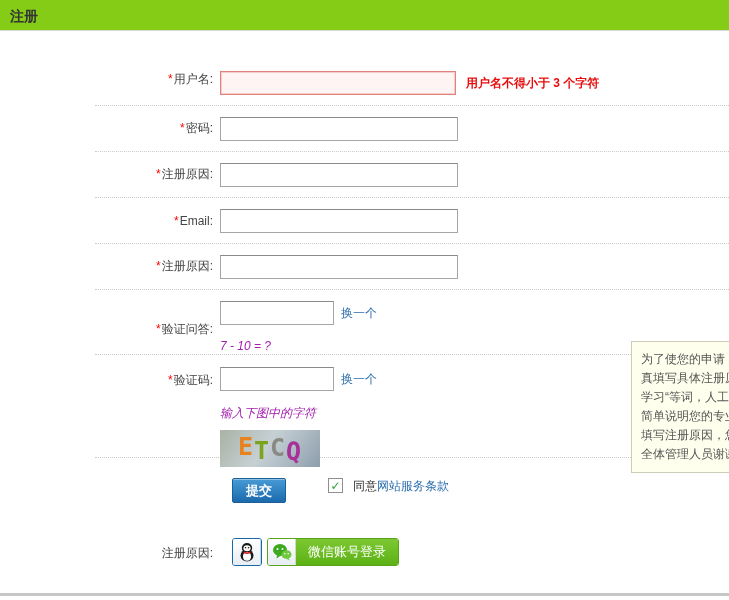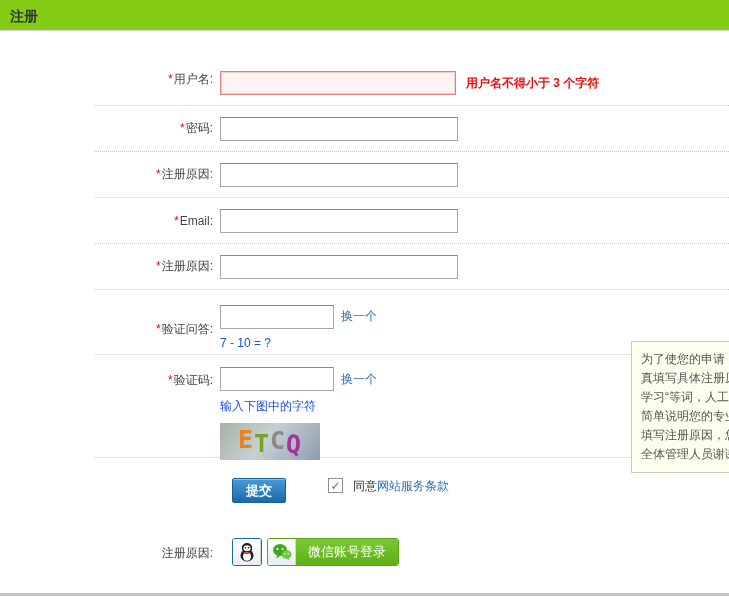--- a/index.html
+++ b/index.html
@@ -19,21 +19,21 @@
   input.txt{
     width:230px;height:22px;border:1px solid #a6a6a6;border-top-color:#8a8a8a;
     background:#fff;box-sizing:content-box;padding:0 3px;font-size:12px;outline:none;
   }
   input.txt.short{width:106px;}
   input.txt.error-state{
     border:1px solid #e0837e;background:#fdf4f3;box-shadow:inset 0 0 0 1px #f6cdc9;width:228px;
   }
   .error-msg{color:#e80c0c;font-weight:bold;margin-left:10px;white-space:nowrap;}
   a.chg{color:#2b6dad;text-decoration:none;margin-left:7px;}
-  .subline{margin-top:7px;color:#1d4ed8;}
+  .subline{margin-top:14px;color:#a21caf;font-style:italic;}
   
   .r-username{height:75px;align-items:flex-start;padding-top:40px;}
   .r-std{height:46px;justify-content:flex-end;}
   .r-question{height:65px;align-items:center;padding-top:10px;}
   .r-captcha{height:103px;align-items:flex-start;padding-top:12px;}
   .r-submit{height:72px;margin-left:68px;padding-left:164px;align-items:flex-start;padding-top:20px;border-bottom:1px solid #c0c0c0;}
   .r-quick{height:64px;align-items:flex-start;padding-top:8px;border-bottom:none;}
   .col{display:flex;flex-direction:column;}
   .inline{display:flex;align-items:center;}
   

